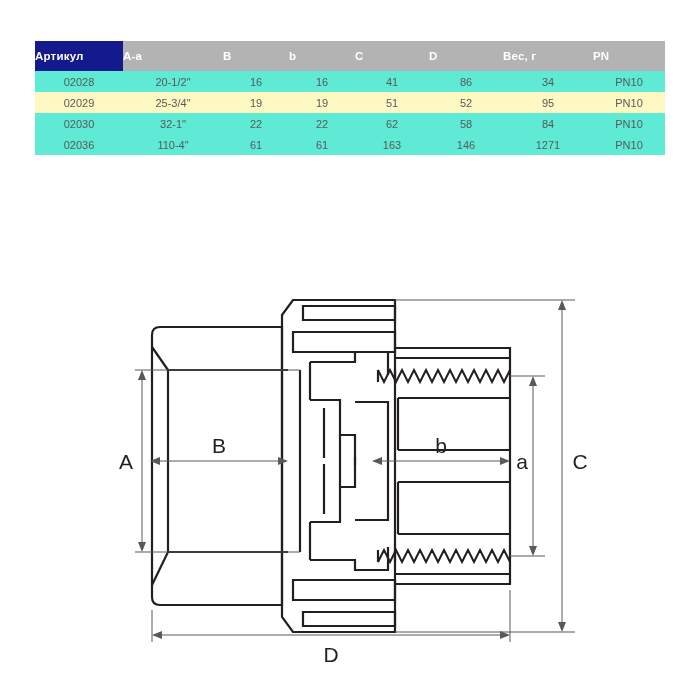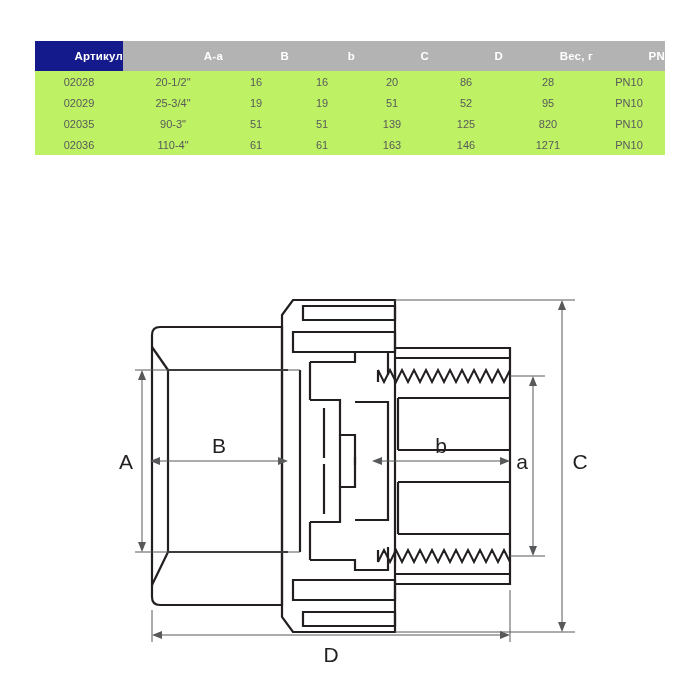--- a/index.html
+++ b/index.html
@@ -20,37 +20,37 @@
   table#spec-table {
     width: 630px;
     border-collapse: collapse;
     table-layout: fixed;
   }
   table#spec-table th {
     height: 30px;
     font-size: 11.5px;
     font-weight: bold;
     color: #ffffff;
-    text-align: right;
+    text-align: left;
     vertical-align: middle;
     background: #b3b3b3;
     letter-spacing: 0.2px;
   }
   table#spec-table th.first-head {
     background: #141a8c;
   }
   table#spec-table td {
     height: 21px;
     font-size: 11px;
     color: #58595b;
     text-align: center;
     vertical-align: middle;
   }
-  table#spec-table tr.odd td { background: #bef264; }
-  table#spec-table tr.even td { background: #bef264; }
+  table#spec-table tr.odd td { background: #5eead4; }
+  table#spec-table tr.even td { background: #fef9c3; }
 
   
   #drawing {
     position: absolute;
     left: 0; top: 290px;
     width: 700px; height: 400px;
   }
   #drawing svg { display: block; }
   .dimlabel {
     font-family: "Liberation Sans", sans-serif;
@@ -86,43 +86,43 @@
           <th>Вес, г</th>
           <th>PN</th>
         </tr>
       </thead>
       <tbody id="spec-table-body">
           <tr class="odd">
             <td>02028</td>
             <td>20-1/2"</td>
             <td>16</td>
             <td>16</td>
-            <td>20</td>
+            <td>41</td>
             <td>86</td>
-            <td>28</td>
+            <td>34</td>
             <td>PN10</td>
           </tr>
           <tr class="even">
             <td>02029</td>
             <td>25-3/4"</td>
             <td>19</td>
             <td>19</td>
             <td>51</td>
             <td>52</td>
             <td>95</td>
             <td>PN10</td>
           </tr>
-          <tr class="even">
-            <td>02035</td>
-            <td>90-3"</td>
-            <td>51</td>
-            <td>51</td>
-            <td>139</td>
-            <td>125</td>
-            <td>820</td>
+          <tr class="odd">
+            <td>02030</td>
+            <td>32-1"</td>
+            <td>22</td>
+            <td>22</td>
+            <td>62</td>
+            <td>58</td>
+            <td>84</td>
             <td>PN10</td>
           </tr>
           <tr class="odd">
             <td>02036</td>
             <td>110-4"</td>
             <td>61</td>
             <td>61</td>
             <td>163</td>
             <td>146</td>
             <td>1271</td>

